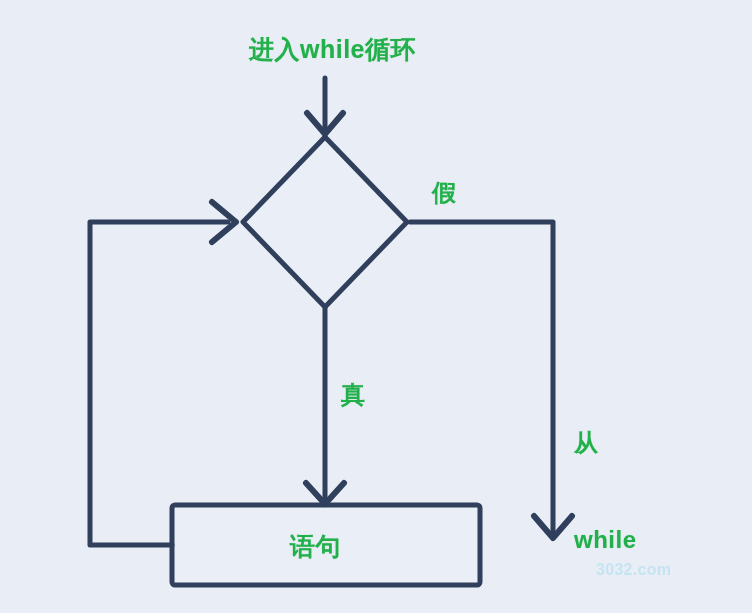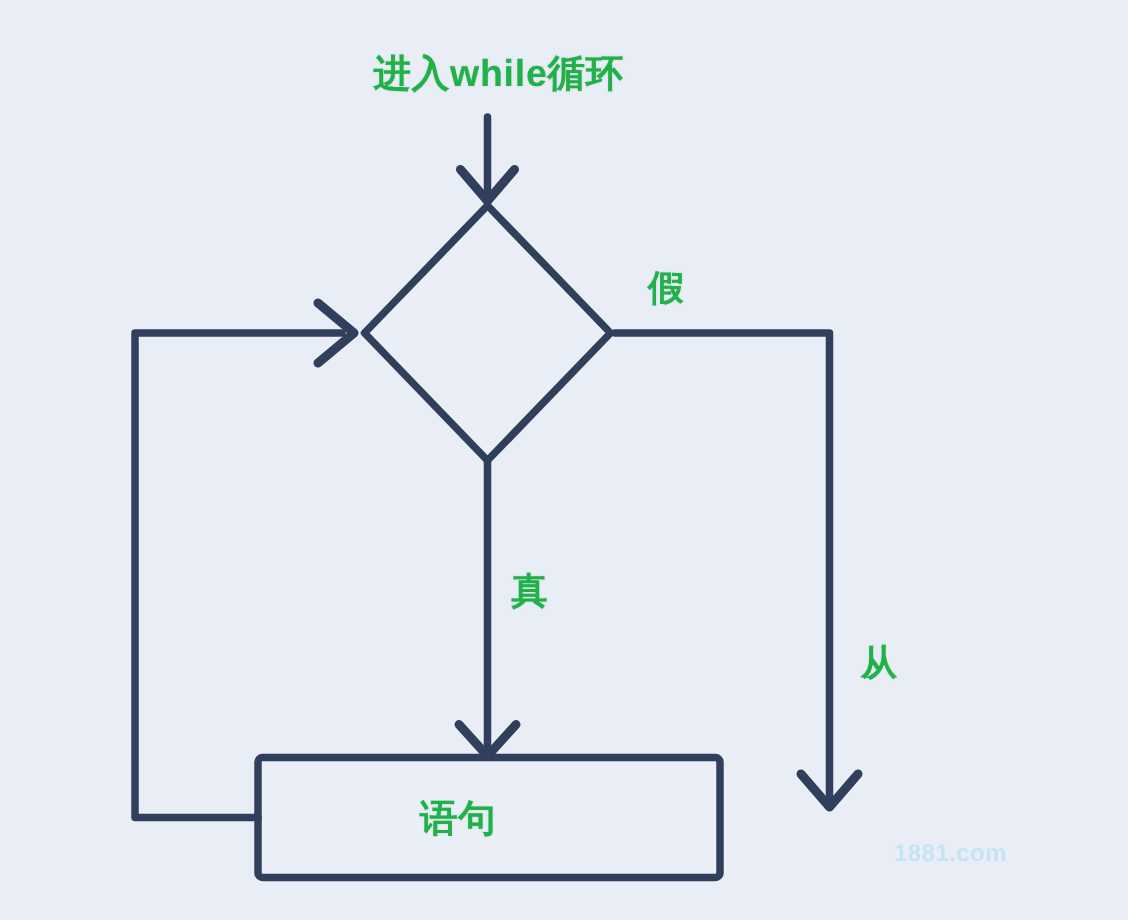--- a/index.html
+++ b/index.html
@@ -48,21 +48,21 @@
     left: 432px;
     top: 178px;
     font-size: 24px;
   }
   #label-true {
     left: 341px;
     top: 380px;
     font-size: 24px;
   }
   #label-statement {
-    left: 280px;
+    left: 290px;
     top: 531px;
     font-size: 25px;
   }
   #label-exit-while {
     left: 574px;
     top: 363px;
     font-size: 24px;
     line-height: 1.34;
     text-align: left;
   }
@@ -108,19 +108,20 @@
 
 
   <div class="label" id="label-false">假</div>
 
   <div class="label" id="label-true">真</div>
 
   <div class="label" id="label-statement">语句</div>
 
   <div class="label" id="label-exit-while">
     <span>从</span>
+    <span>while</span>
     
     
   </div>
 
-  <div id="watermark">1881.com</div>
+  <div id="watermark">3032.com</div>
 
 </div>
 
 </body></html>

